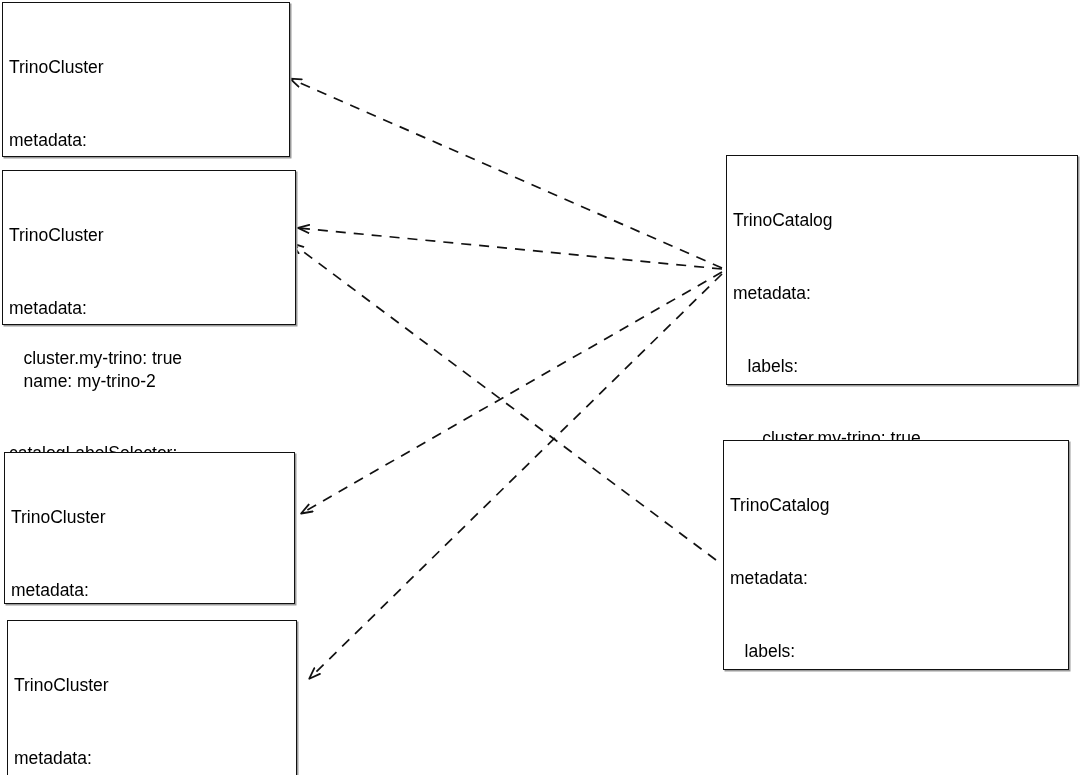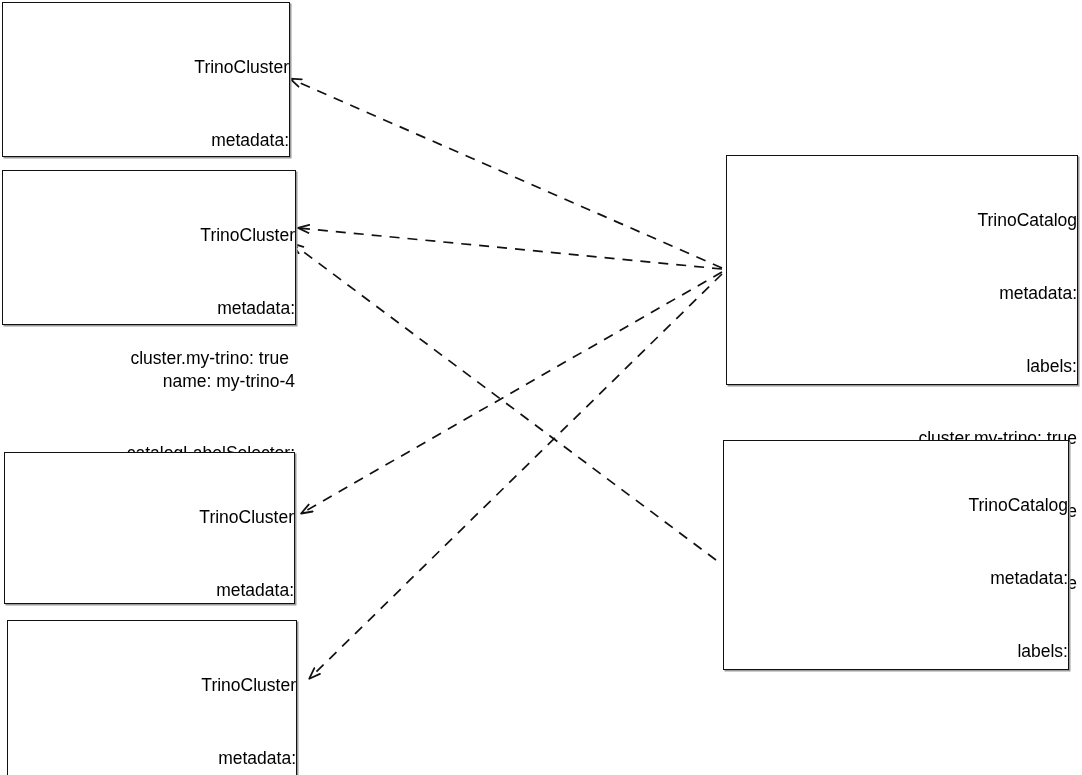--- a/index.html
+++ b/index.html
@@ -7,21 +7,20 @@
     padding: 0;
     background: #ffffff;
   }
   #canvas {
     position: relative;
     width: 1082px;
     height: 775px;
     background: #ffffff;
     overflow: hidden;
     font-family: "Liberation Sans", sans-serif;
-    text-align: right;
   }
   .edges {
     position: absolute;
     left: 0;
     top: 0;
     width: 1082px;
     height: 775px;
     pointer-events: none;
   }
   .node {
@@ -76,21 +75,21 @@
       <span class="ln">   name: my-trino</span>
       <span class="ln">catalogLabelSelector:</span>
       <span class="ln">   cluster.my-trino: true</span>
     </div>
   </div>
 
   <div class="node" style="left:2px; top:170px; width:294px; height:155px;">
     <div class="node-lines">
       <span class="ln">TrinoCluster</span>
       <span class="ln">metadata:</span>
-      <span class="ln">   name: my-trino-4</span>
+      <span class="ln">   name: my-trino-2</span>
       <span class="ln">catalogLabelSelector:</span>
       <span class="ln">   cluster.my-trino-2: true</span>
     </div>
   </div>
 
   <div class="node" style="left:4px; top:452px; width:291px; height:152px;">
     <div class="node-lines">
       <span class="ln">TrinoCluster</span>
       <span class="ln">metadata:</span>
       <span class="ln">   name: my-trino-blue</span>

